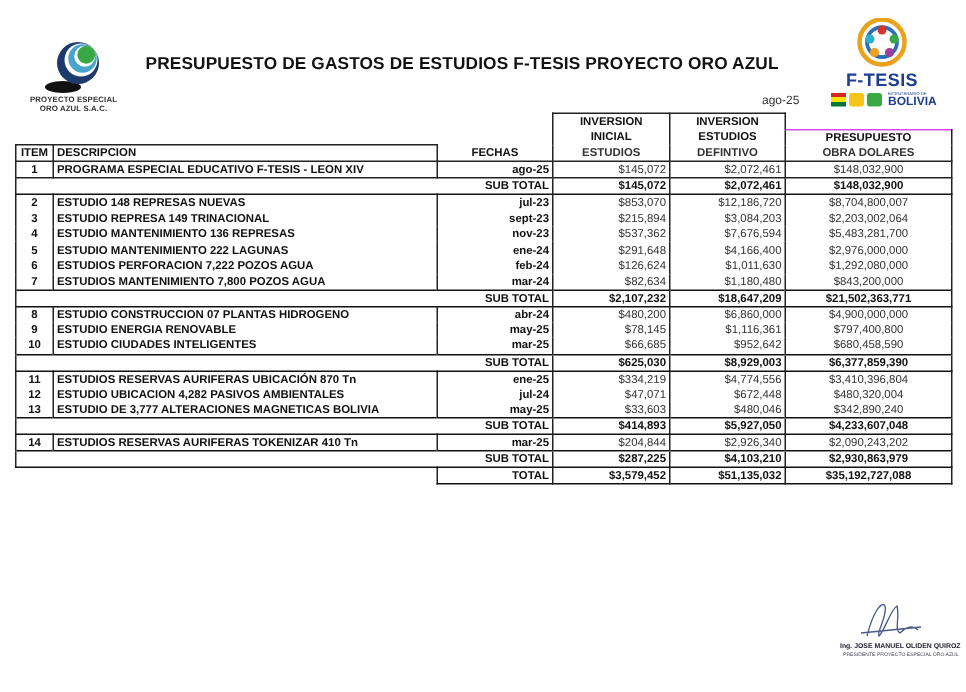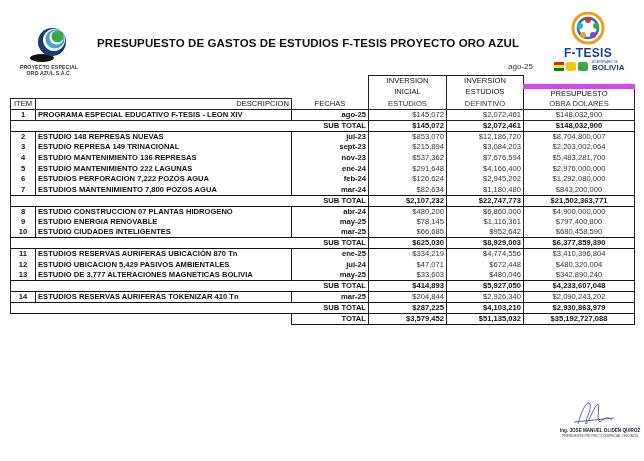--- a/index.html
+++ b/index.html
@@ -26,25 +26,25 @@
   td, th { padding: 0 2px; height: 10.6px; line-height: 10px; white-space: nowrap; }
   .c-item { width: 25px; text-align: center; font-weight: bold; margin-top: 48px; }
   .c-desc { width: 256px; font-weight: bold; text-align: left; }
   .c-date { width: 77px; text-align: right; font-weight: bold; }
   .c-n1 { width: 78px; text-align: right; color: #333; }
   .c-n2 { width: 77px; text-align: right; color: #333; margin-left: 31px; }
   .c-n3 { width: 111px; text-align: center; color: #333; }
   .b { border: 1px solid #222; }
   .bl { border-left: 1px solid #222; }
   .br { border-right: 1px solid #222; }
-  .bt { border-top: 5px solid #d946ef; }
+  .bt { border-top: 1px solid #d946ef; }
   .bb { border-bottom: 1px solid #222; }
   .sub td { font-weight: bold; color: #111; border-top: 1.4px solid #111; border-bottom: 1.4px solid #111; }
   .sub .lbl { text-align: right; margin-top: 44px; }
-  .hdr td { text-align: center; font-weight: normal; font-size: 7.6px; }
+  .hdr td { text-align: center; font-weight: bold; font-size: 7.6px; }
 
   .sig { position: absolute; left: 560px; top: 398px; width: 80px; }
   .sig svg { position: absolute; left: 10px; top: 0; }
   .sig .name { position: absolute; left: 0; top: 30px; font-size: 4.6px; font-weight: bold; color: #223; white-space: nowrap; }
   .sig .role { position: absolute; left: 2px; top: 36px; font-size: 3.4px; color: #445; white-space: nowrap; }
 </style>
 </head>
 <body>
 
 <div class="logo-left">
@@ -98,21 +98,21 @@
       <td></td>
     </tr>
     <tr class="hdr">
       <td colspan="3"></td>
       <td class="bl br">INICIAL</td>
       <td class="bl br">ESTUDIOS</td>
       <td class="bl br bt">PRESUPUESTO</td>
     </tr>
     <tr class="hdr">
       <td class="c-item b">ITEM</td>
-      <td class="c-desc b" style="text-align:right">DESCRIPCION</td>
+      <td class="c-desc b" style="text-align:left">DESCRIPCION</td>
       <td class="c-date bl br bb" style="text-align:center">FECHAS</td>
       <td class="c-n1 bl br bb">ESTUDIOS</td>
       <td class="c-n2 bl br bb">DEFINTIVO</td>
       <td class="c-n3 bl br bb">OBRA DOLARES</td>
     </tr>
 
     <tr>
       <td class="c-item b">1</td>
       <td class="c-desc b">PROGRAMA  ESPECIAL EDUCATIVO F-TESIS - LEON XIV</td>
       <td class="c-date b">ago-25</td>
@@ -157,35 +157,35 @@
       <td class="c-date bl br">ene-24</td>
       <td class="c-n1 bl br">$291,648</td>
       <td class="c-n2 bl br">$4,166,400</td>
       <td class="c-n3 bl br">$2,976,000,000</td>
     </tr>
     <tr>
       <td class="c-item bl br">6</td>
       <td class="c-desc bl br">ESTUDIOS PERFORACION 7,222 POZOS AGUA</td>
       <td class="c-date bl br">feb-24</td>
       <td class="c-n1 bl br">$126,624</td>
-      <td class="c-n2 bl br">$2,945,202</td>
+      <td class="c-n2 bl br">$1,011,630</td>
       <td class="c-n3 bl br">$1,292,080,000</td>
     </tr>
     <tr>
       <td class="c-item bl br">7</td>
       <td class="c-desc bl br">ESTUDIOS MANTENIMIENTO 7,800 POZOS AGUA</td>
       <td class="c-date bl br">mar-24</td>
       <td class="c-n1 bl br">$82,634</td>
       <td class="c-n2 bl br">$1,180,480</td>
       <td class="c-n3 bl br">$843,200,000</td>
     </tr>
     <tr class="sub">
       <td colspan="3" class="lbl bl br">SUB TOTAL</td>
       <td class="c-n1 bl br">$2,107,232</td>
-      <td class="c-n2 bl br">$22,747,773</td>
+      <td class="c-n2 bl br">$18,647,209</td>
       <td class="c-n3 bl br">$21,502,363,771</td>
     </tr>
 
     <tr>
       <td class="c-item bl br">8</td>
       <td class="c-desc bl br">ESTUDIO CONSTRUCCION 07 PLANTAS HIDROGENO</td>
       <td class="c-date bl br">abr-24</td>
       <td class="c-n1 bl br">$480,200</td>
       <td class="c-n2 bl br">$6,860,000</td>
       <td class="c-n3 bl br">$4,900,000,000</td>
@@ -216,21 +216,21 @@
     <tr>
       <td class="c-item bl br">11</td>
       <td class="c-desc bl br">ESTUDIOS RESERVAS AURIFERAS UBICACIÓN 870 Tn</td>
       <td class="c-date bl br">ene-25</td>
       <td class="c-n1 bl br">$334,219</td>
       <td class="c-n2 bl br">$4,774,556</td>
       <td class="c-n3 bl br">$3,410,396,804</td>
     </tr>
     <tr>
       <td class="c-item bl br">12</td>
-      <td class="c-desc bl br">ESTUDIO UBICACION 5,429 PASIVOS AMBIENTALES</td>
+      <td class="c-desc bl br">ESTUDIO UBICACION 4,282 PASIVOS AMBIENTALES</td>
       <td class="c-date bl br">jul-24</td>
       <td class="c-n1 bl br">$47,071</td>
       <td class="c-n2 bl br">$672,448</td>
       <td class="c-n3 bl br">$480,320,004</td>
     </tr>
     <tr>
       <td class="c-item bl br">13</td>
       <td class="c-desc bl br">ESTUDIO DE 3,777 ALTERACIONES MAGNETICAS BOLIVIA</td>
       <td class="c-date bl br">may-25</td>
       <td class="c-n1 bl br">$33,603</td>

